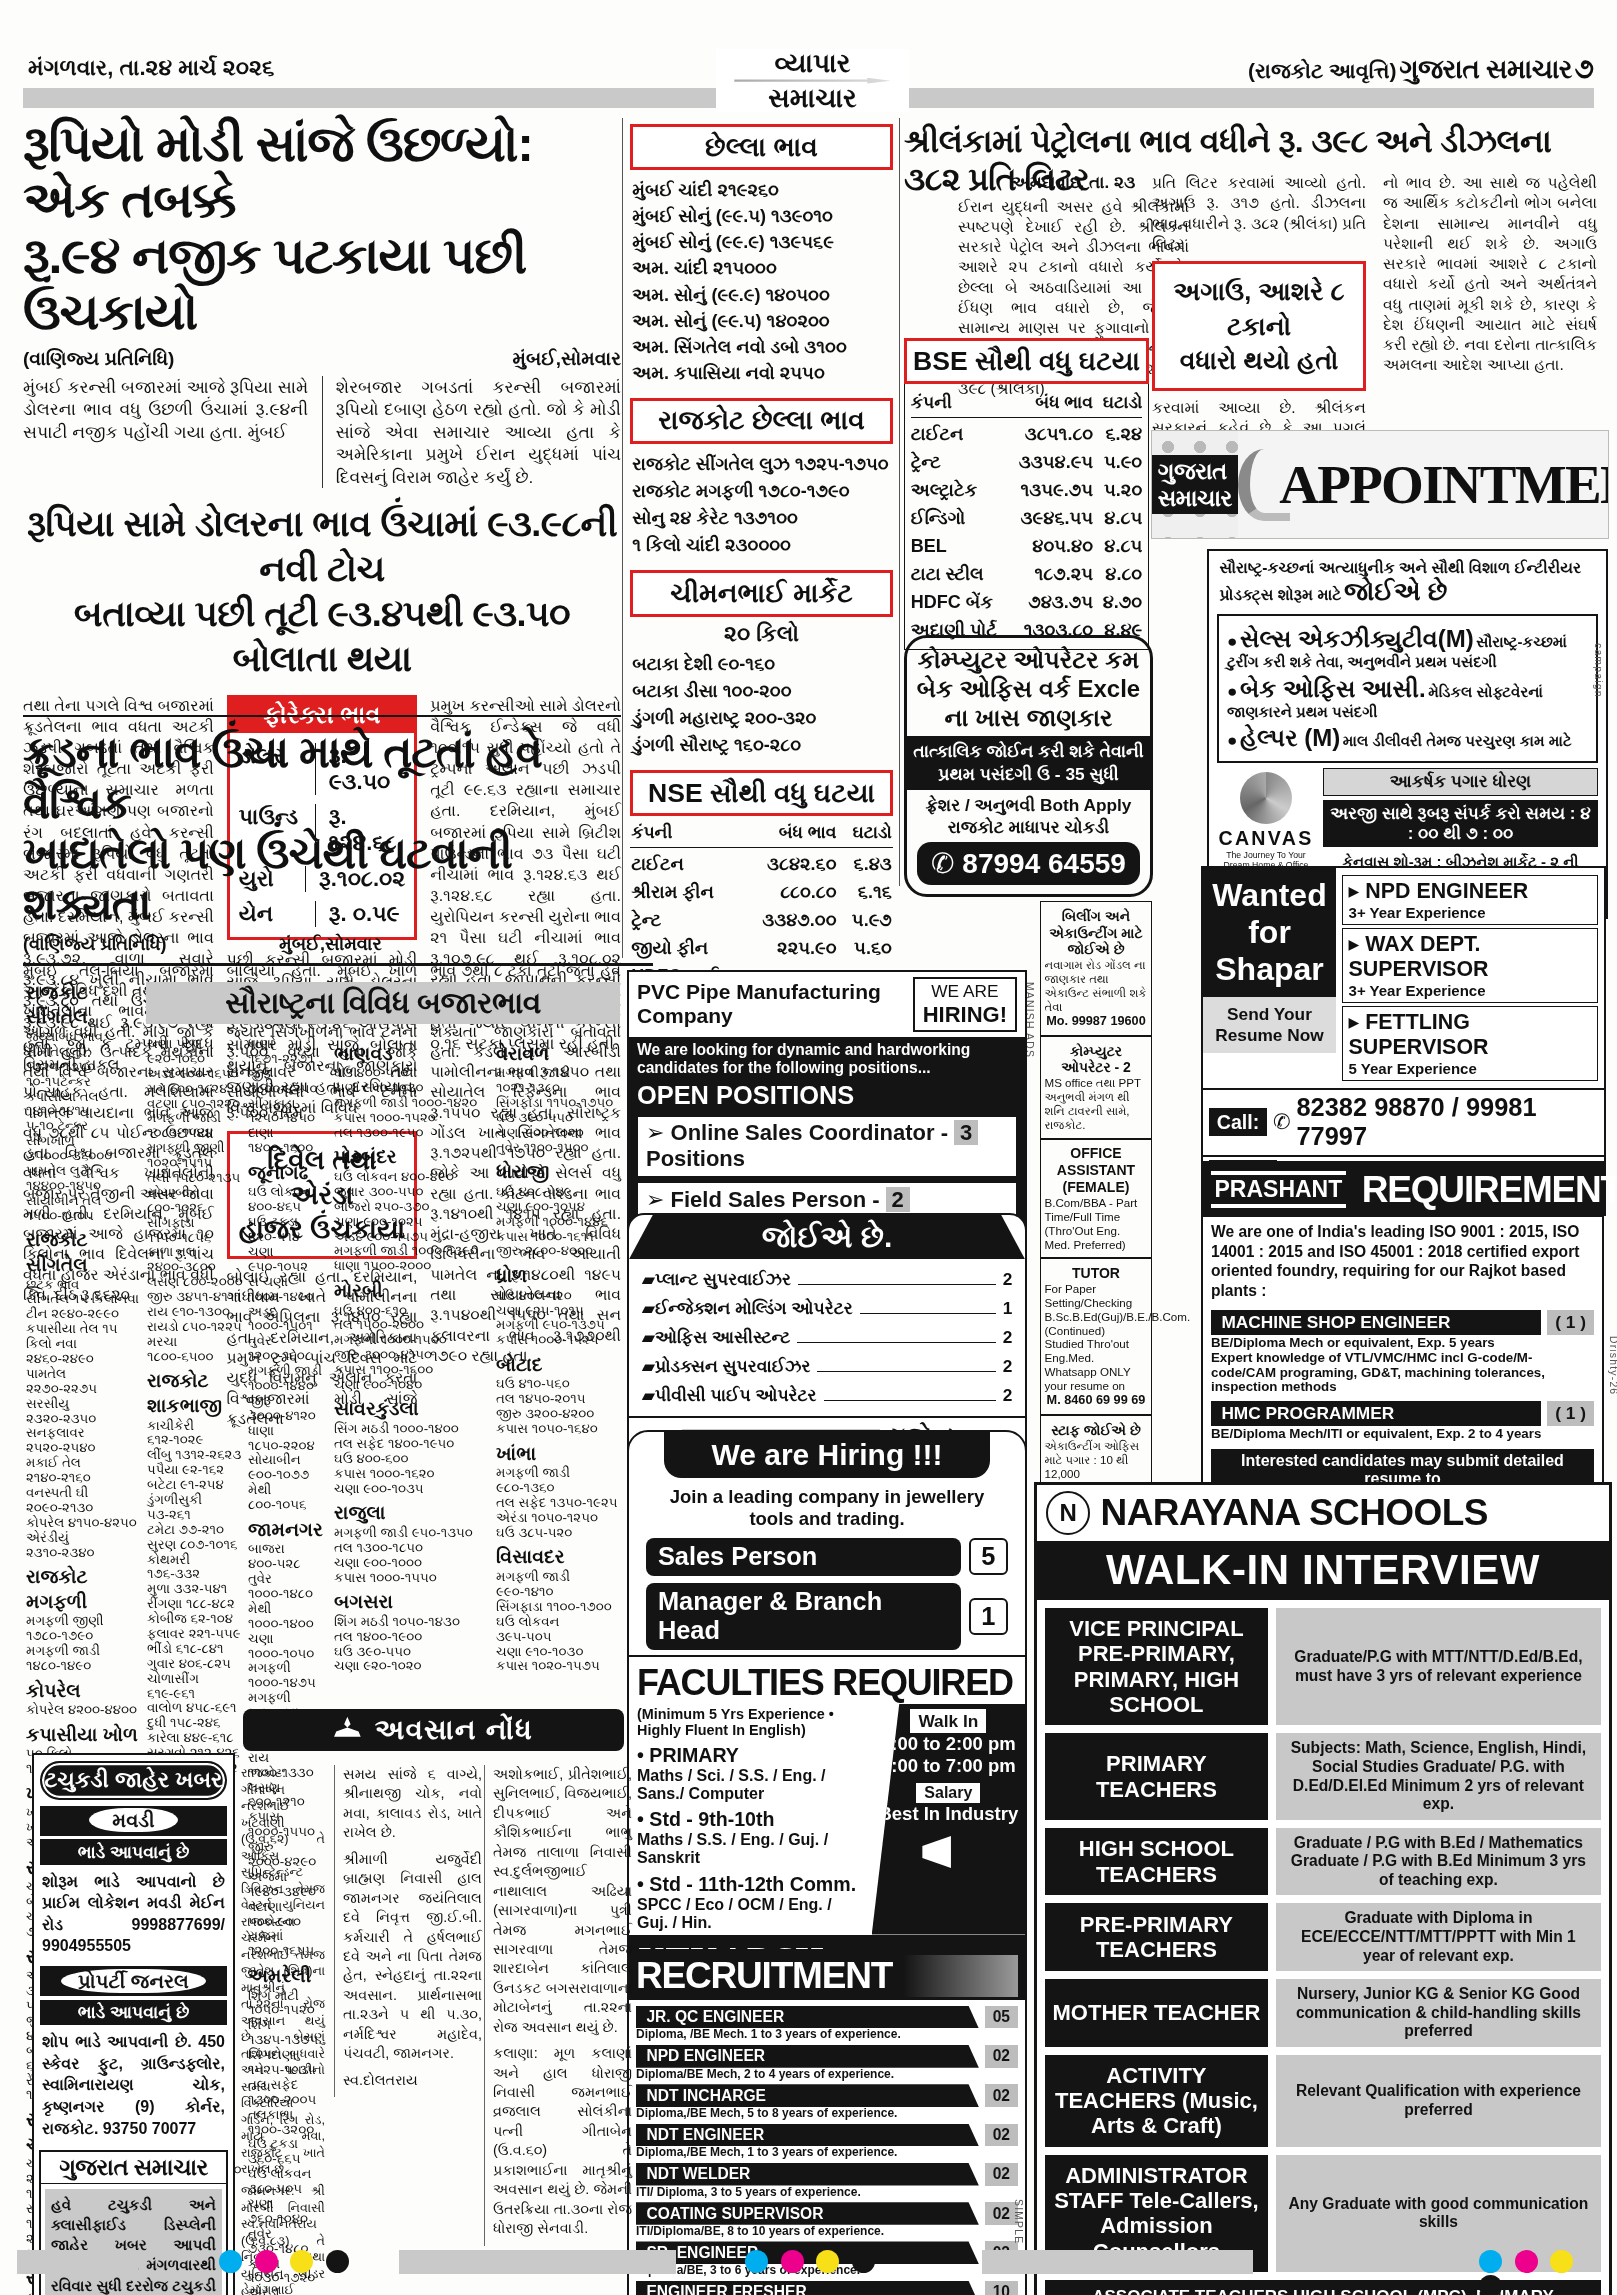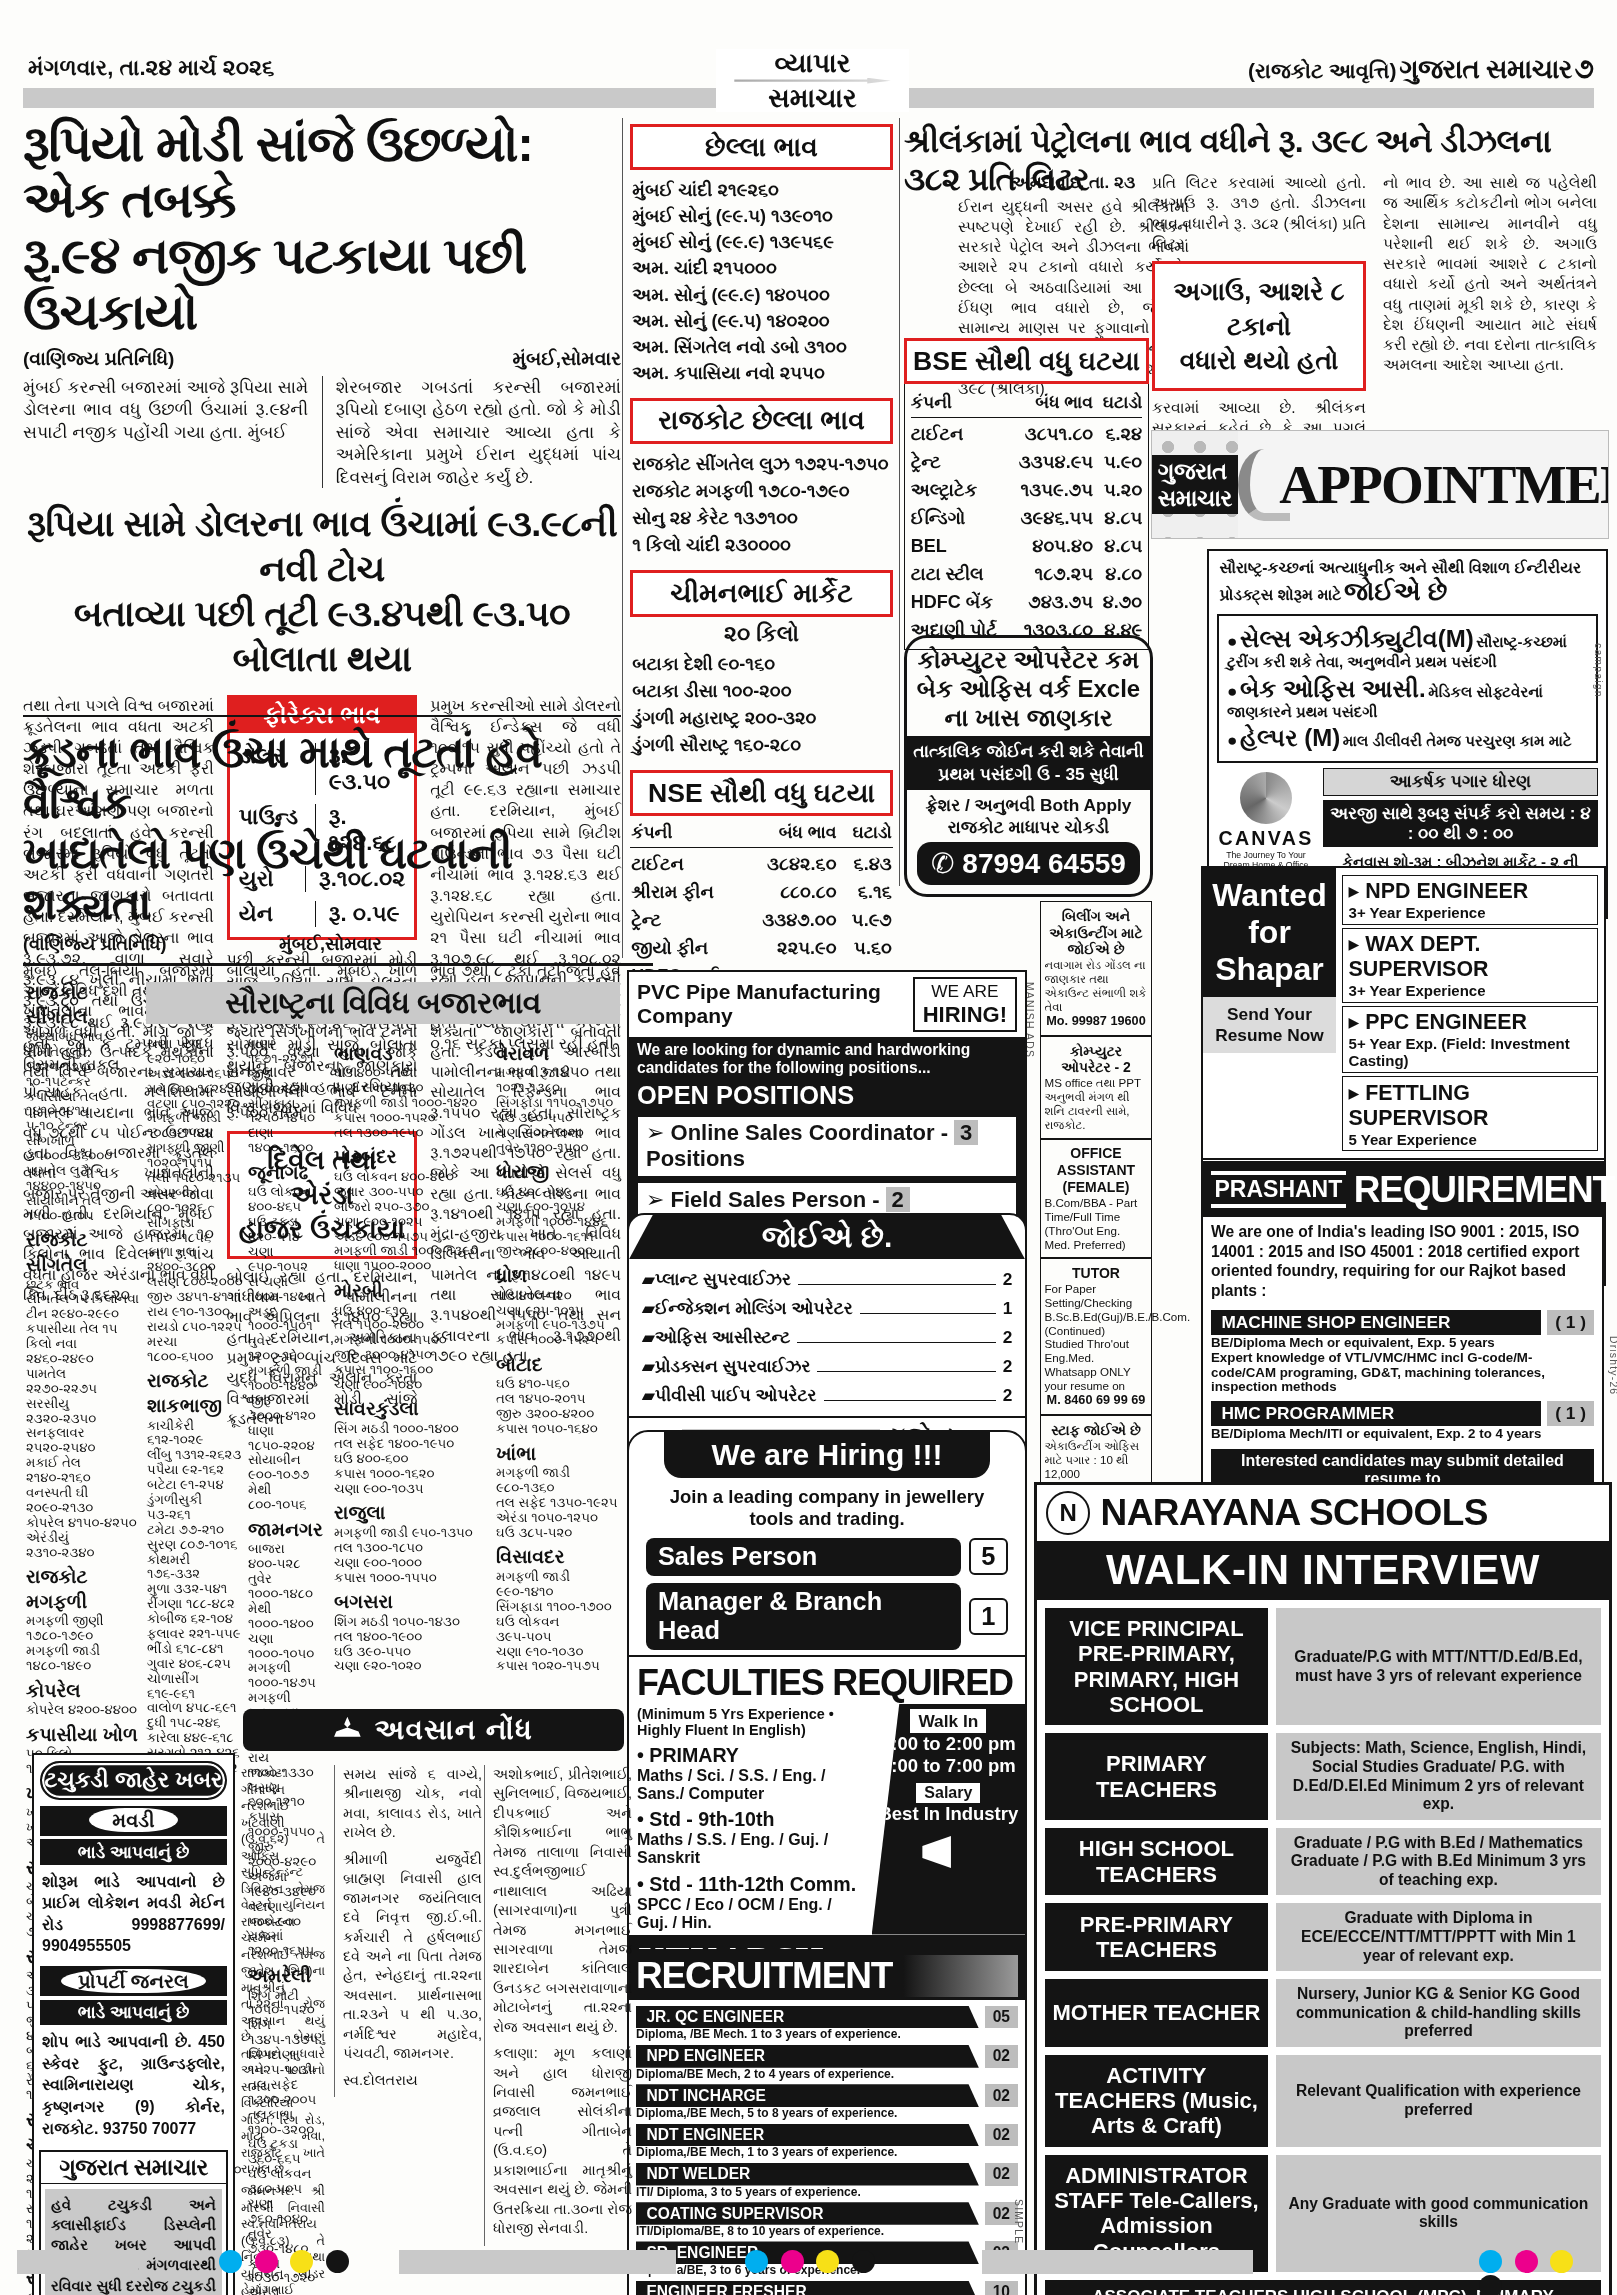--- a/index.html
+++ b/index.html
@@ -419,24 +419,20 @@
           <div style="border:1.7px solid #141414;margin:3.5px 0;padding:2.3px 5.8px;">
             <div class="b" style="font-size:21.4px;"><span>▸ </span><span>NPD ENGINEER</span></div>
             <div class="b" style="font-size:15px;">3+ Year Experience</div>
           </div>
 
           <div style="border:1.7px solid #141414;margin:3.5px 0;padding:2.3px 5.8px;">
             <div class="b" style="font-size:21.4px;"><span>▸ </span><span>WAX DEPT. SUPERVISOR</span></div>
             <div class="b" style="font-size:15px;">3+ Year Experience</div>
           </div>
 
-          <div style="border:1.7px solid #141414;margin:3.5px 0;padding:2.3px 5.8px;">
-            <div class="b" style="font-size:21.4px;"><span>▸ </span><span>PPC ENGINEER</span></div>
-            <div class="b" style="font-size:15px;">5+ Year Exp. (Field: Investment Casting)</div>
-          </div>
 
           <div style="border:1.7px solid #141414;margin:3.5px 0;padding:2.3px 5.8px;">
             <div class="b" style="font-size:21.4px;"><span>▸ </span><span>FETTLING SUPERVISOR</span></div>
             <div class="b" style="font-size:15px;">5 Year Experience</div>
           </div>
         </div>
     </div>
     <div style="display:flex;align-items:center;border-top:2.3px solid #141414;padding:3.5px 5.8px;">
       <span class="blackbar" style="font-size:19.6px;padding:2.3px 8px;">Call:</span>
       <span style="font-size:21px;margin:0 5.8px;">✆</span>
@@ -446,21 +442,21 @@
       <span class="blackbar" style="font-size:19.6px;padding:2.3px 8px;">E-mail:</span>
       <span style="font-size:21px;margin:0 5.8px;">✉</span>
       <div class="b" style="font-size:17.3px;line-height:1.3;">
         <div>fenish@normaxxprecisioncast.com</div>
         <div>pinak@normaxxprecisioncast.com</div>
       </div>
     </div>
   </div>
 
   <div class="abs" style="left:1201px;top:1161px;width:399px;border:2.3px solid #141414;background:#fff;">
-    <div class="blackbar" style="display:flex;align-items:center;gap:8px;padding:5.8px 8px;">
+    <div class="blackbar" style="display:flex;align-items:center;gap:16px;padding:5.8px 8px;">
       <span class="b" style="border-top:4.6px solid #fff;border-bottom:4.6px solid #fff;font-size:23px;padding:1.2px 3.5px;">PRASHANT</span>
       <span class="b" style="font-size:37px;letter-spacing:-1.2px;">REQUIREMENT</span>
     </div>
     <div class="b" style="font-size:15.6px;line-height:1.25;padding:5.8px 8px 0 8px;">We are one of India's leading ISO 9001 : 2015, ISO 14001 : 2015 and ISO 45001 : 2018 certified export oriented foundry, requiring for our Rajkot based plants :</div>
     <div style="padding:3.5px 8px;">
       <div class="rrole">
         <span class="nm">MACHINE SHOP ENGINEER</span>
         <span class="ct">( <span>1</span> )</span>
       </div>
       <div class="rdesc">BE/Diploma Mech or equivalent, Exp. 5 years</div>

